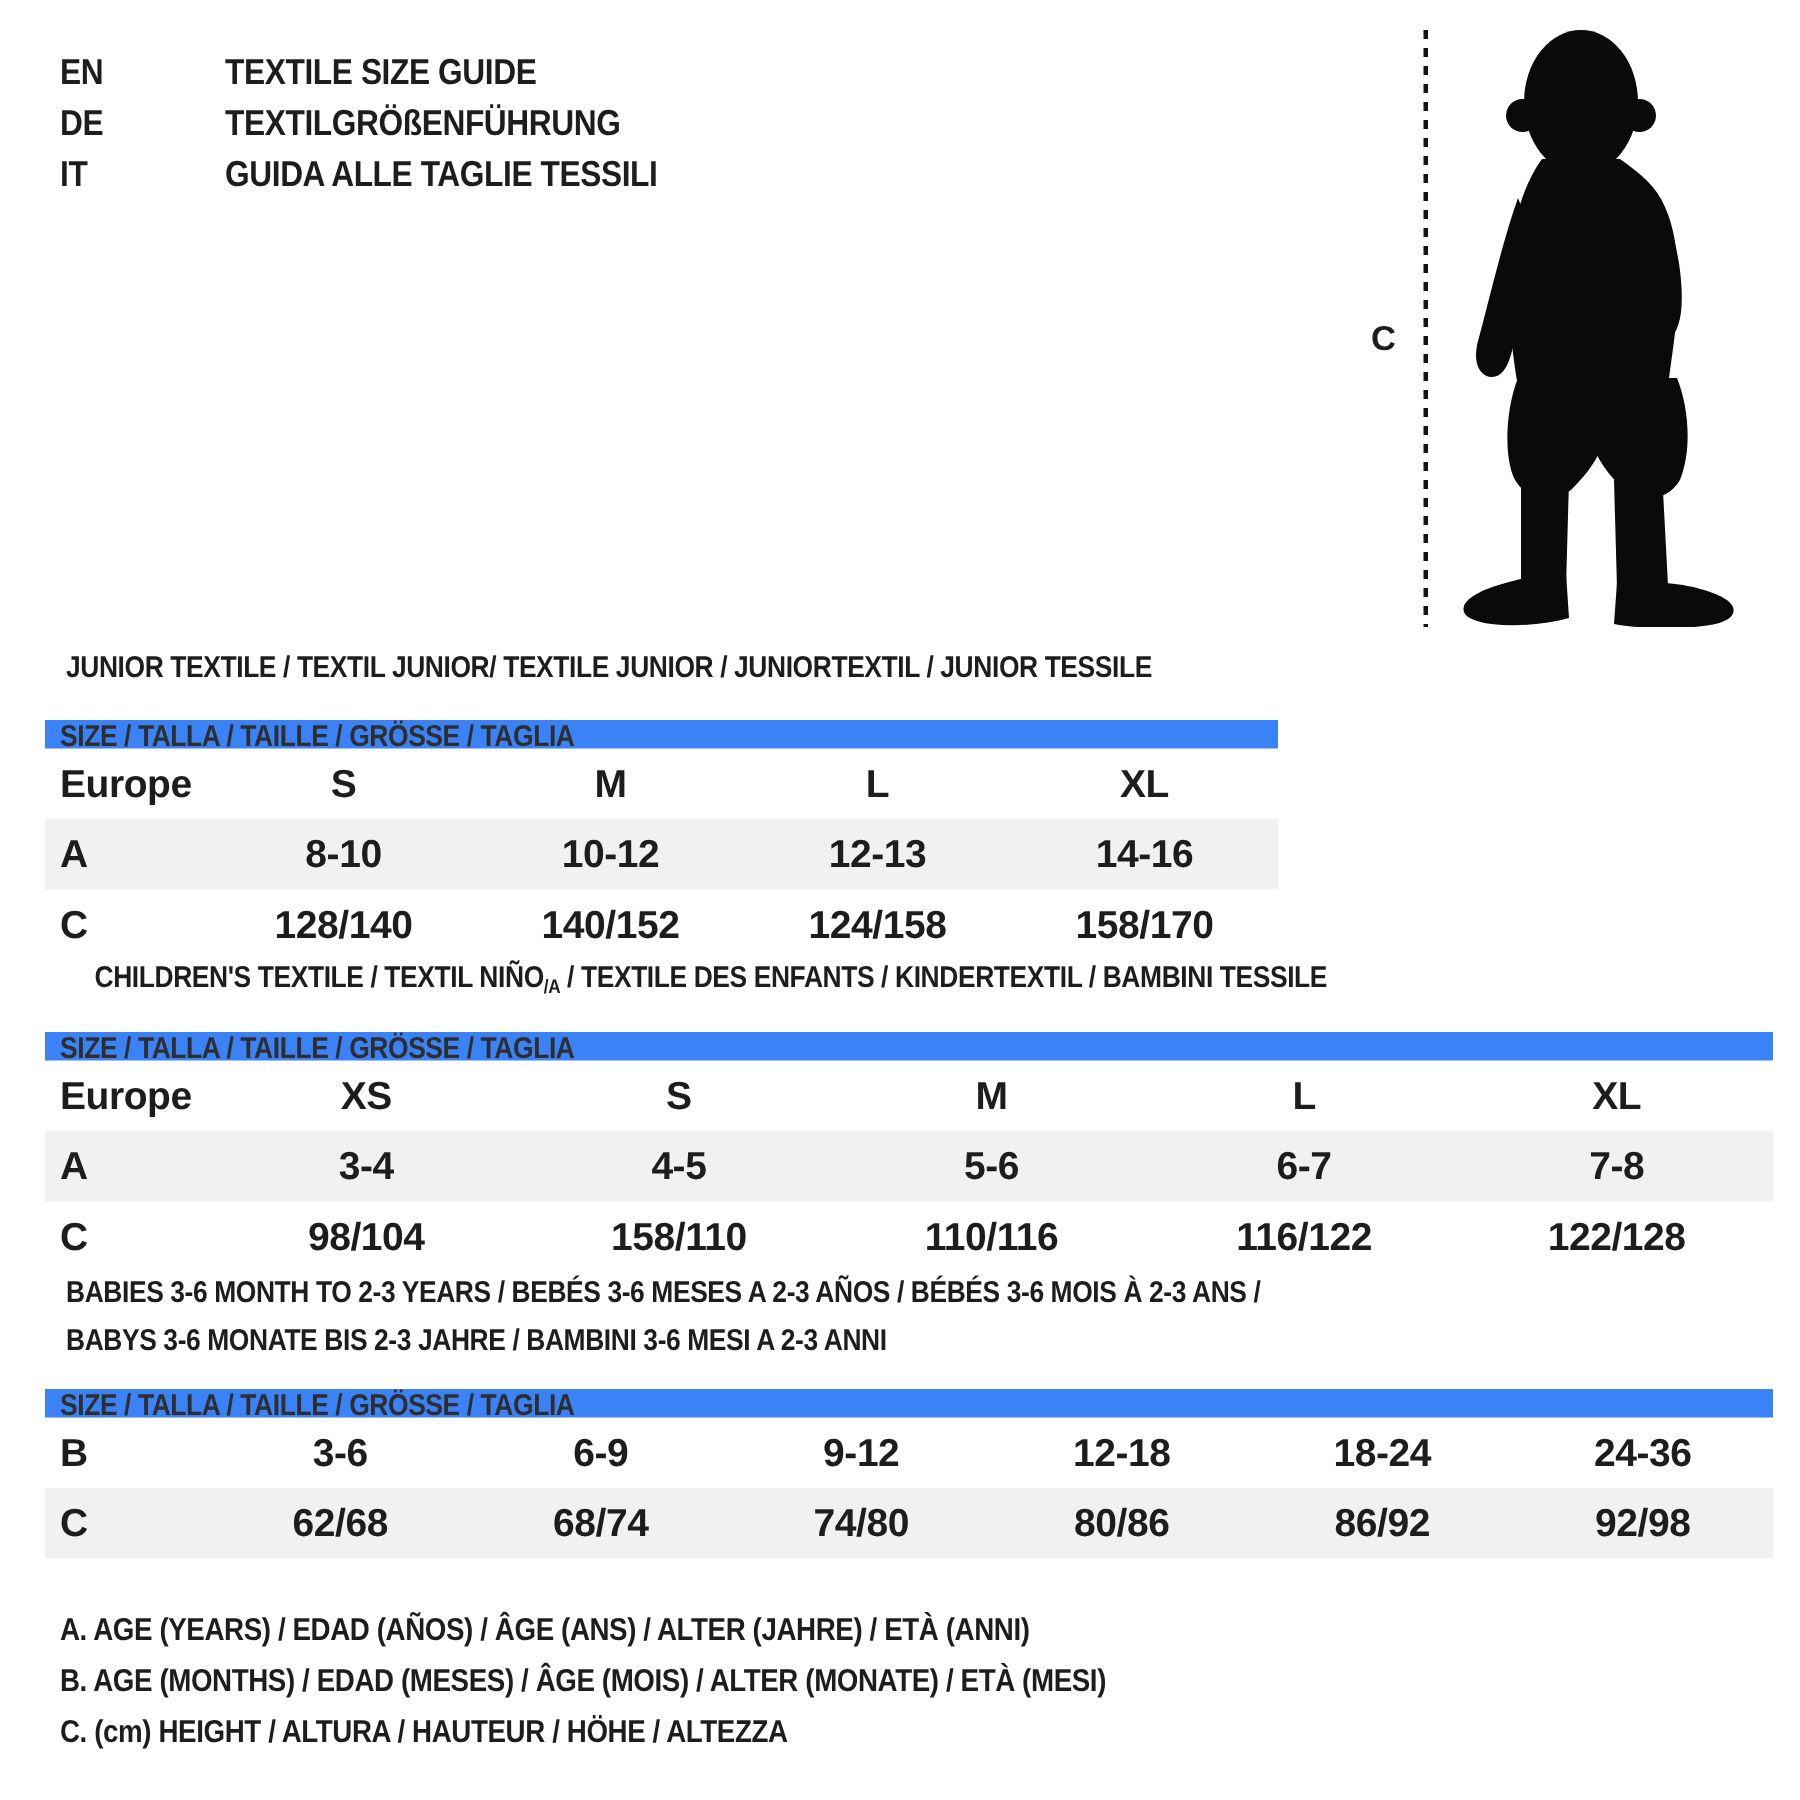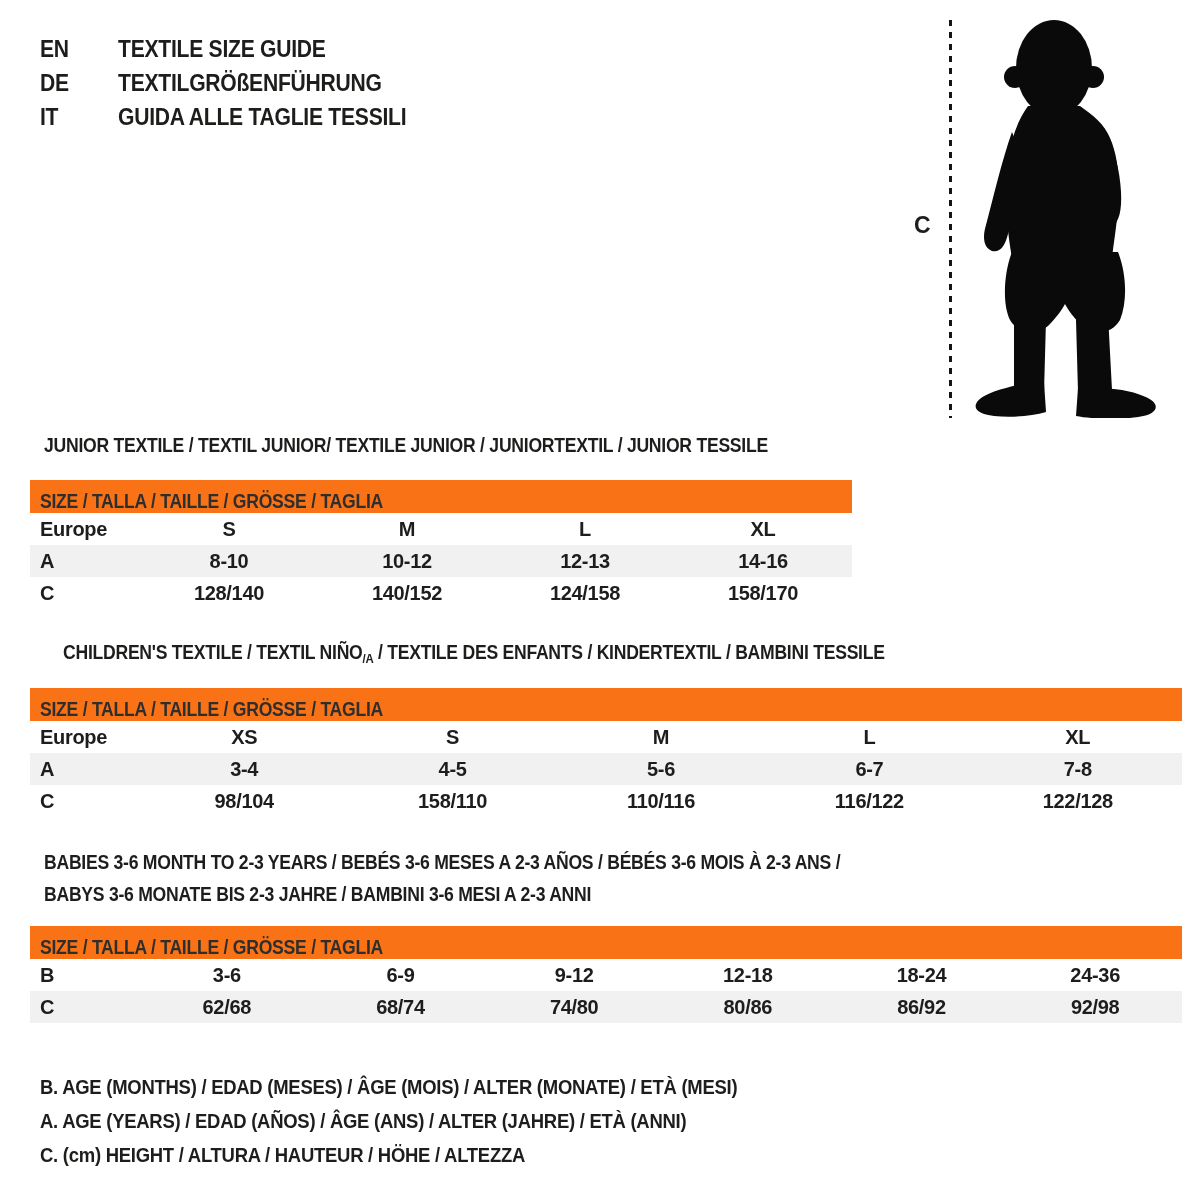--- a/index.html
+++ b/index.html
@@ -6,42 +6,42 @@
   .page {
     position:relative; width:1200px; height:1200px;
     background:#ffffff; overflow:hidden;
     font-family:"Liberation Sans", sans-serif;
     color:#1d1d1b; font-weight:700;
   }
   .cond { display:inline-block; transform:scaleX(0.88); transform-origin:0 50%; white-space:nowrap; letter-spacing:-0.3px; }
 
   
   .lang-list { position:absolute; left:40px; top:32px; }
-  .lang-row { display:flex; height:34px; align-items:center; font-size:24px; }
+  .lang-row { display:flex; height:34px; align-items:center; font-size:24px;gap:32px; }
   .lang-code { width:78px; flex:0 0 78px; }
 
   
   .measure-line {
     position:absolute; left:949px; top:20px; width:3px; height:398px;
     background:repeating-linear-gradient(to bottom,#141414 0 6px,transparent 6px 12px);
   }
   .measure-label { position:absolute; left:914px; top:212px; font-size:23px; }
   .figure-svg { position:absolute; left:972px; top:20px; }
 
   
   .section-title { position:absolute; left:44px; font-size:20px; white-space:nowrap; }
   .sub-small { font-size:13px; position:relative; top:4px; }
 
   
   .table { position:absolute; left:30px; }
   .thead {
-    height:33px; background:#f97316; display:flex; align-items:flex-end;
+    height:19px; background:#3b82f6; display:flex; align-items:flex-start;
     padding-left:10px; font-size:20px; color:#2e2e2e; box-sizing:border-box;
   }
-  .row { display:grid; height:32px; align-items:center; font-size:20px; letter-spacing:-0.3px; }
+  .row { display:grid; height:47px; align-items:center; font-size:26px; letter-spacing:-0.3px; }
   .row .lbl { padding-left:10px; text-align:left; }
   .row .val { text-align:center; }
   .shade { background:#f1f1f1; }
   .cols4 { grid-template-columns:110px repeat(4,1fr); }
   .cols5 { grid-template-columns:110px repeat(5,1fr); }
   .cols6 { grid-template-columns:110px repeat(6,1fr); }
   .w-junior { width:822px; }
   .w-full { width:1152px; }
 
   
@@ -184,23 +184,23 @@
       <span class="val">68/74</span>
       <span class="val">74/80</span>
       <span class="val">80/86</span>
       <span class="val">86/92</span>
       <span class="val">92/98</span>
     </div>
   </div>
 
   <div class="footnotes">
     <div class="footnote">
+      <span class="cond">A. AGE (YEARS) / EDAD (AÑOS) / ÂGE (ANS) / ALTER (JAHRE) / ETÀ (ANNI)</span>
+    </div>
+    <div class="footnote">
       <span class="cond">B. AGE (MONTHS) / EDAD (MESES) / ÂGE (MOIS) / ALTER (MONATE) / ETÀ (MESI)</span>
-    </div>
-    <div class="footnote">
-      <span class="cond">A. AGE (YEARS) / EDAD (AÑOS) / ÂGE (ANS) / ALTER (JAHRE) / ETÀ (ANNI)</span>
     </div>
     <div class="footnote">
       <span class="cond">C. (cm) HEIGHT / ALTURA / HAUTEUR / HÖHE / ALTEZZA</span>
     </div>
   </div>
 
 </div>
 
 </body></html>

